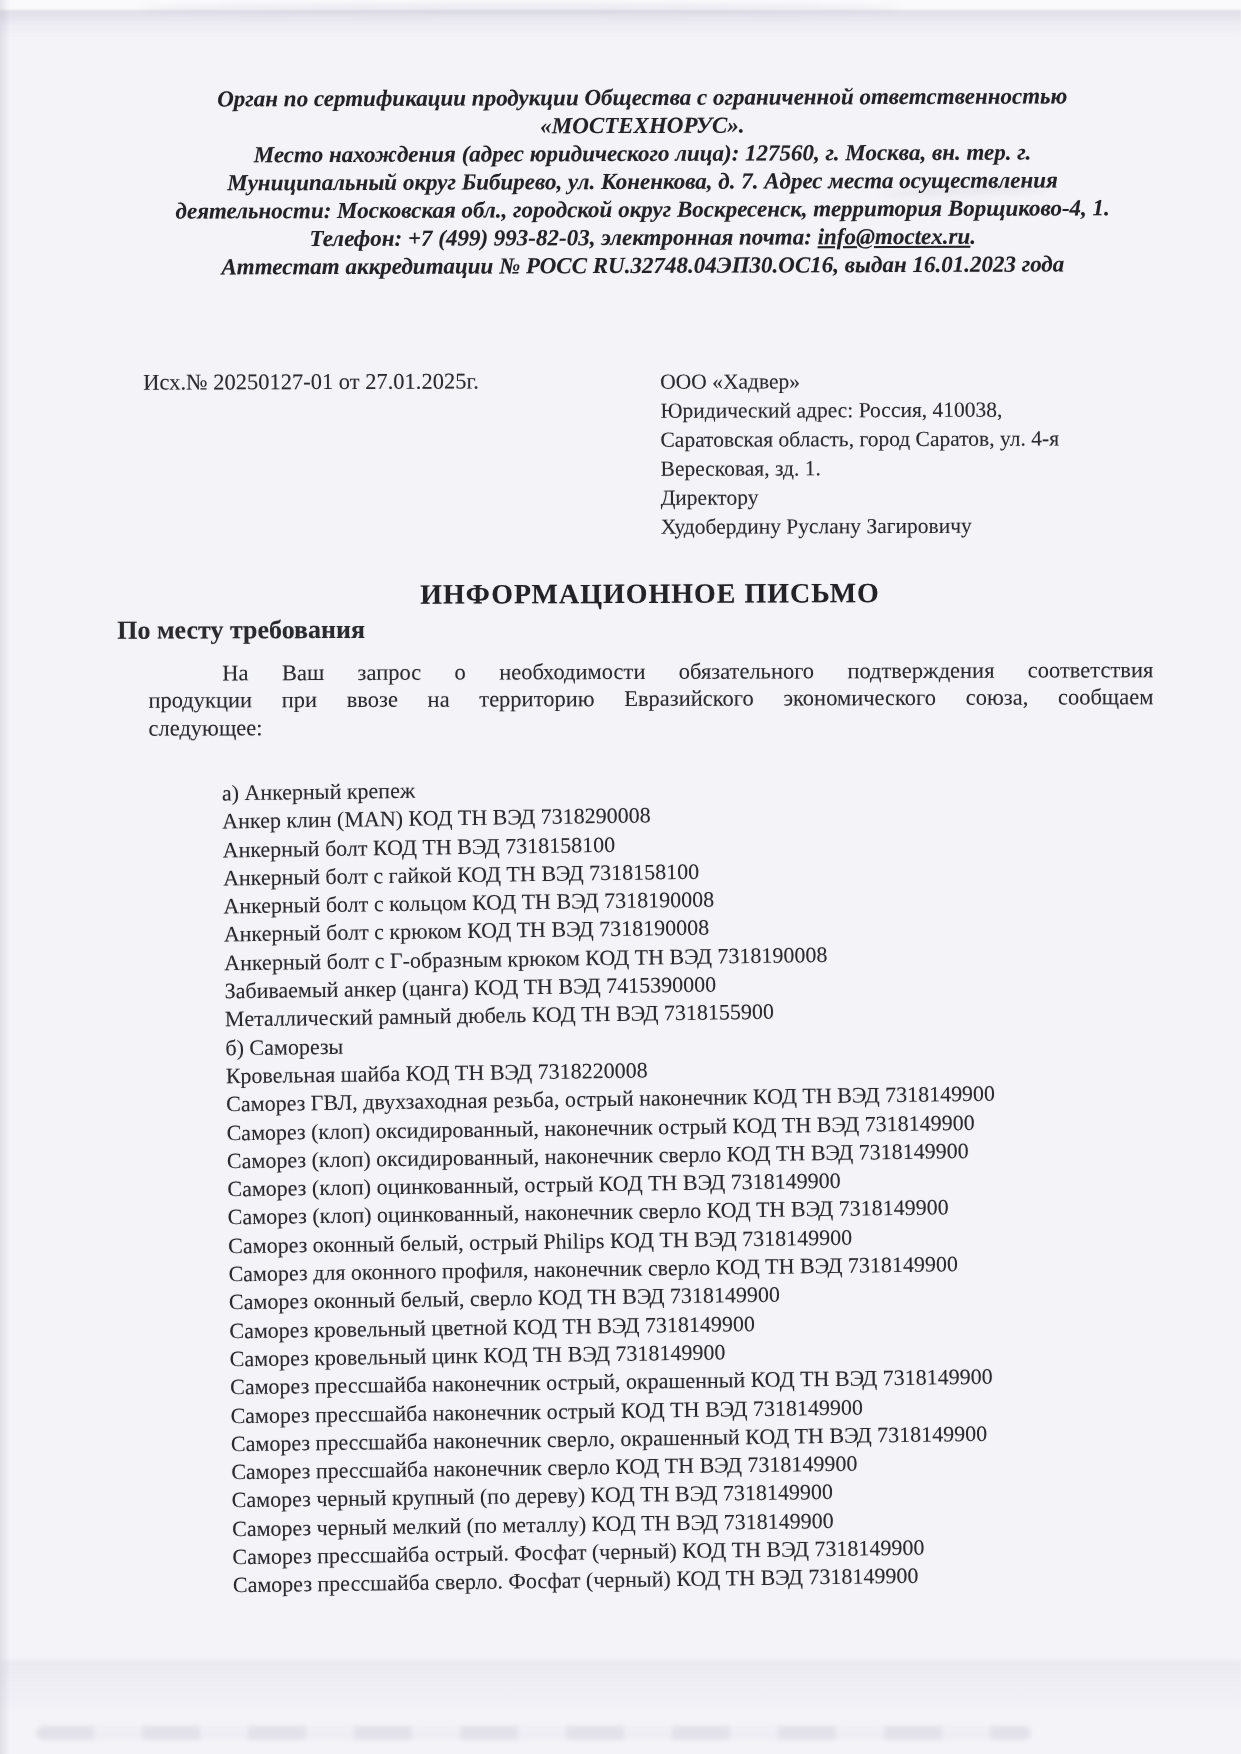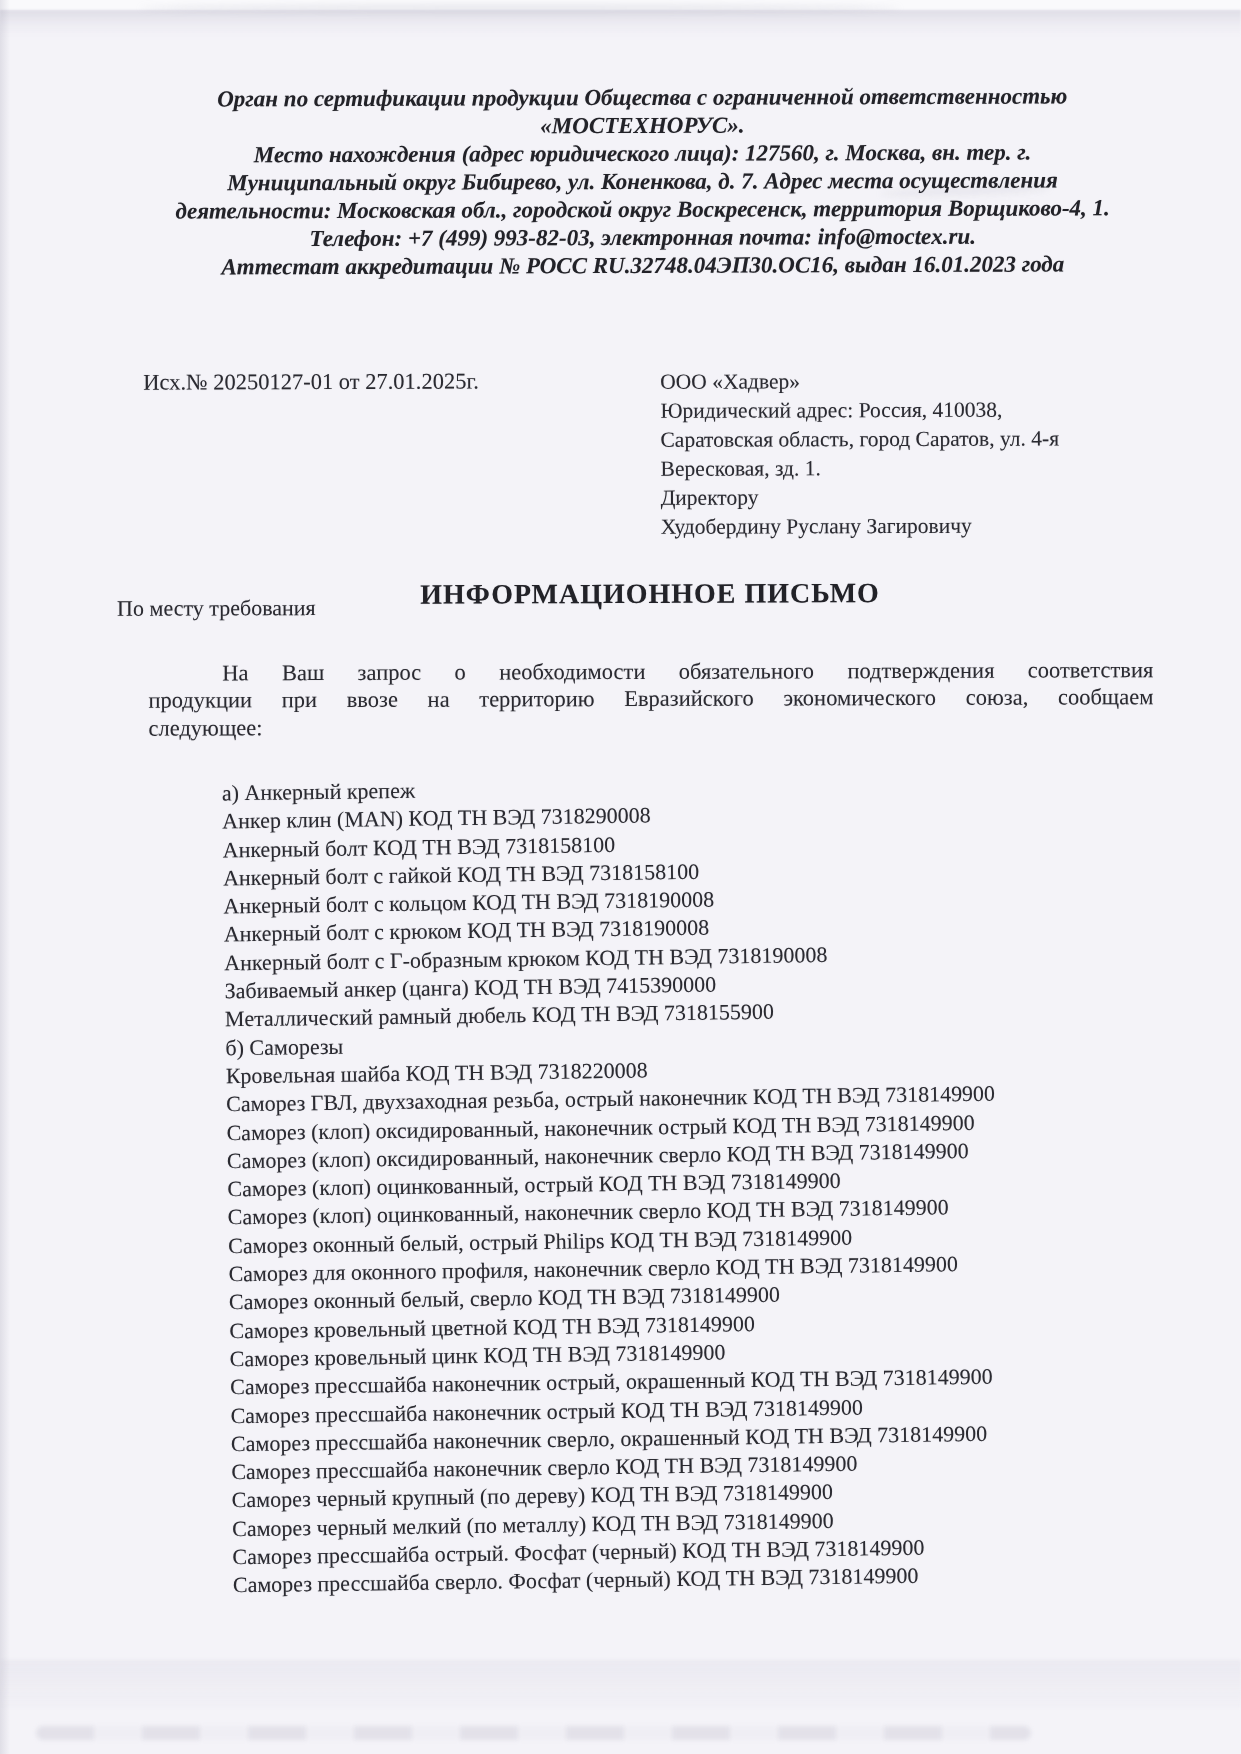--- a/index.html
+++ b/index.html
@@ -40,34 +40,34 @@
   .scan-smudge-b{position:absolute;top:186px;left:880px;width:170px;height:10px;
     background:rgba(160,158,175,0.12);filter:blur(3px);border-radius:50%;transform:rotate(-2deg);}
 
   
   .letterhead{
     position:absolute;top:84px;left:85px;width:1120px;
     text-align:center;font-weight:bold;font-style:italic;
     font-size:23px;line-height:28px;color:#222228;
   }
   .letterhead div{white-space:nowrap;}
-  .email{}
+  .email{text-decoration:underline;}
 
   
   .ref{position:absolute;top:368px;left:145px;font-size:22.5px;white-space:nowrap;}
   .recipient{position:absolute;top:368px;left:662px;width:500px;
     font-size:21.5px;line-height:29px;}
   .recipient div{white-space:nowrap;}
 
   
   .title{position:absolute;top:578px;left:56px;width:1190px;
     text-align:center;font-weight:bold;font-size:28px;letter-spacing:1px;
     white-space:nowrap;color:#222228;}
-  .addressed{position:absolute;top:594px;left:118px;
-    font-weight:normal;font-size:22px;white-space:nowrap;}
+  .addressed{position:absolute;top:614px;left:118px;
+    font-weight:bold;font-size:26px;white-space:nowrap;}
   .intro{position:absolute;top:658px;left:149px;width:1005px;
     font-size:22.5px;line-height:27.4px;}
   .intro .j{text-align:justify;text-align-last:justify;}
   .intro .indent{padding-left:74px;}
   .intro .plain{text-align:left;}
 
   
   .products{
     position:absolute;top:778px;left:222px;width:940px;
     font-size:22px;line-height:28.3px;

